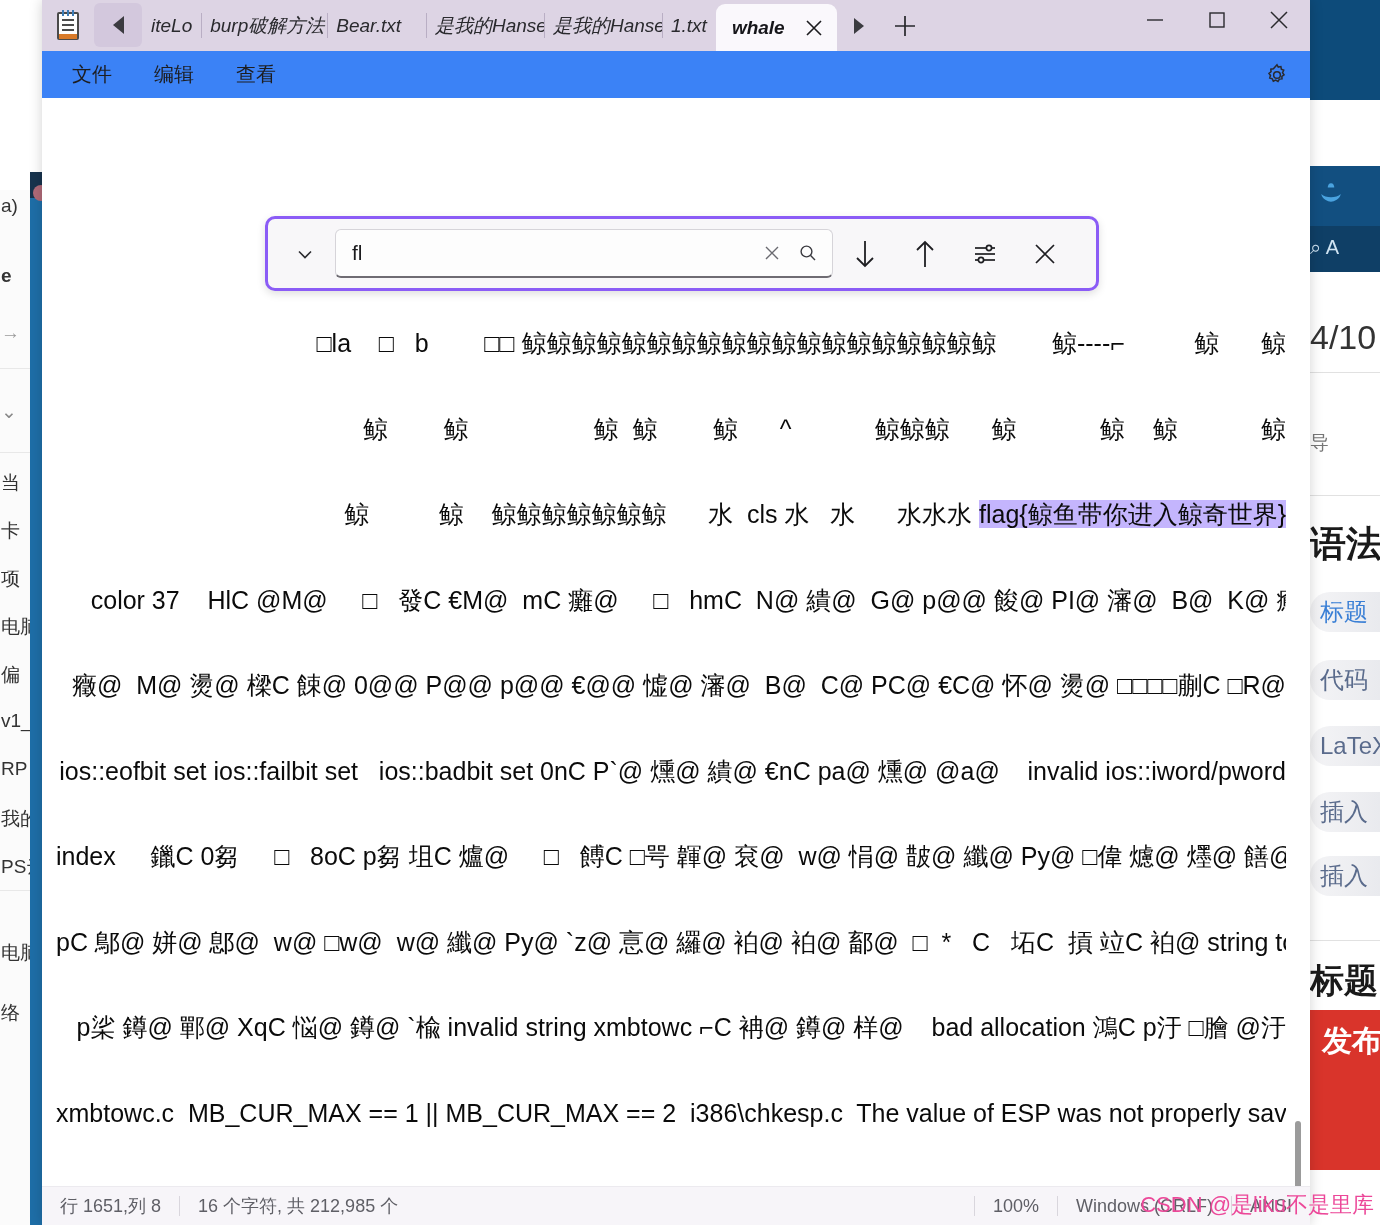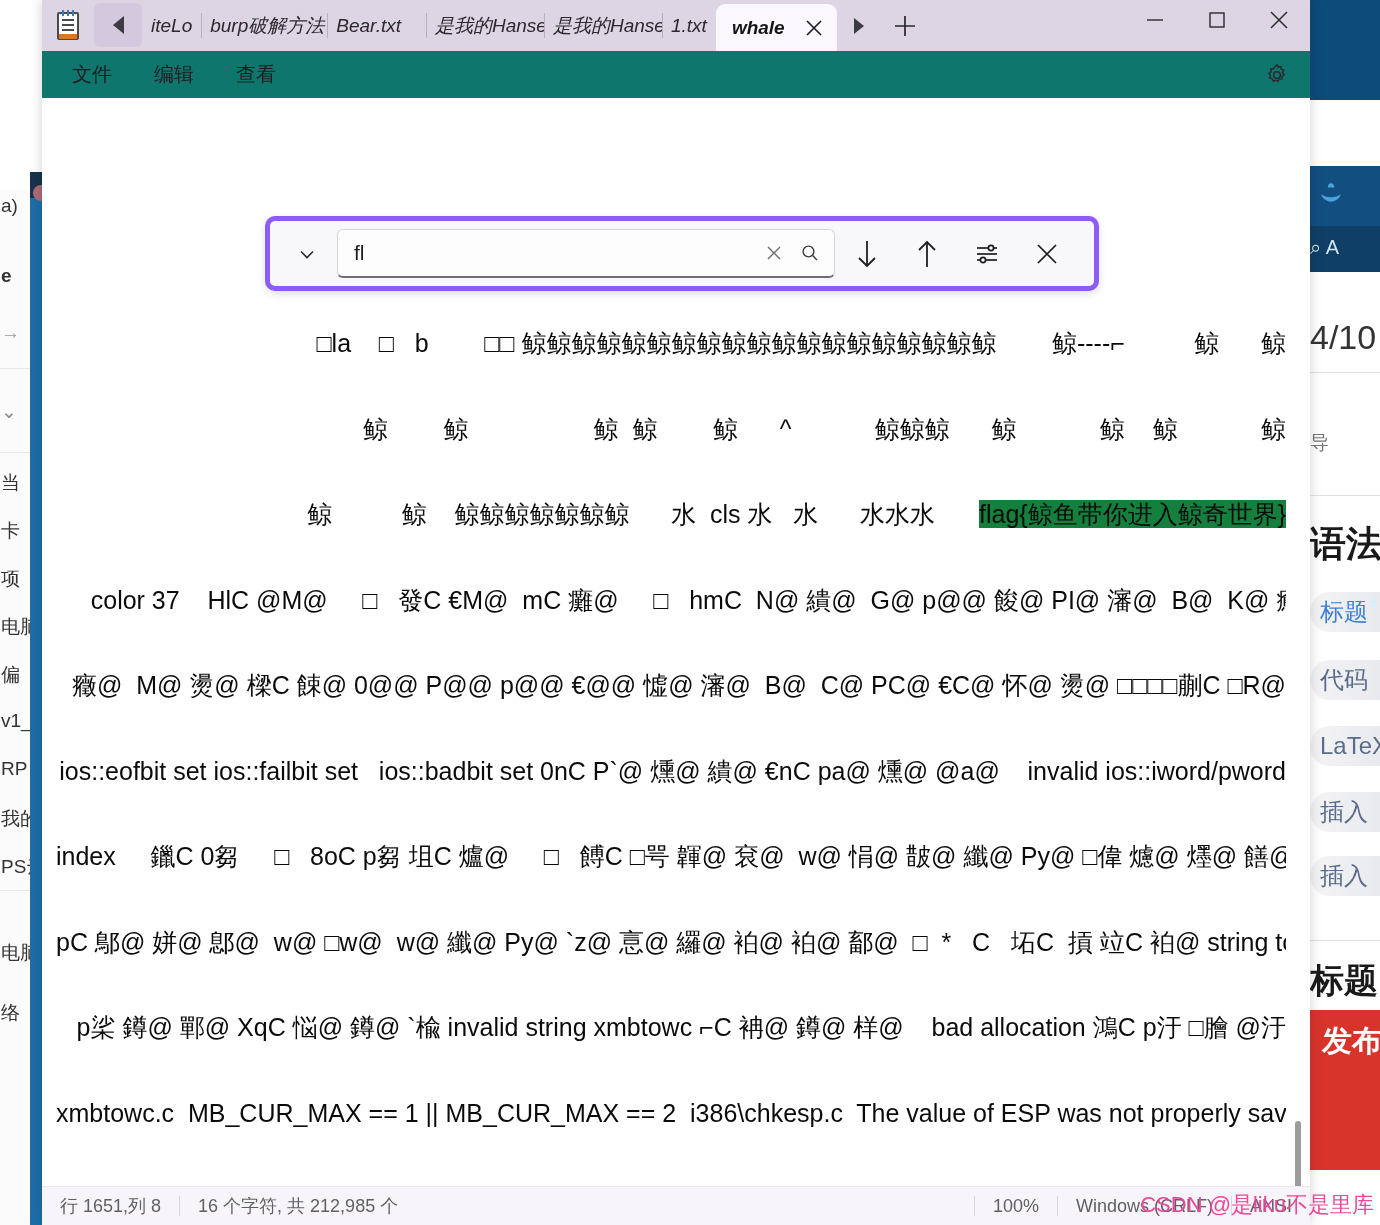--- a/index.html
+++ b/index.html
@@ -179,21 +179,21 @@
   }
   .newtab-btn {
     width: 48px; height: 51px; display: flex; align-items: center; justify-content: center;
     cursor: pointer; flex: 0 0 auto;
   }
   .wincontrols { margin-left: auto; display: flex; align-items: flex-start; height: 51px; flex: 0 0 auto; }
   .wc { width: 62px; height: 40px; display: flex; align-items: center; justify-content: center; cursor: pointer; }
 
   
   .menubar {
-    height: 47px; background: #0f766e;
+    height: 47px; background: #3b82f6;
     display: flex; align-items: center;
     padding-left: 14px; box-sizing: border-box;
     flex: 0 0 auto;
   }
   .menu-item {
     font-size: 20px; color: #1d1d20;
     padding: 6px 16px; margin-right: 10px;
     border-radius: 5px; cursor: pointer;
   }
   .gear-btn {
@@ -206,21 +206,21 @@
   .editor-wrap {
     position: relative; flex: 1 1 auto;
     background: #ffffff; overflow: hidden;
   }
 
   
   .findbar {
     position: absolute; left: 223px; top: 118px;
     width: 834px; height: 75px;
     background: #f8f7f9;
-    border: 5px solid #8b5cf6;
+    border: 3px solid #8b5cf6;
     border-radius: 10px;
     box-shadow: 0 3px 9px rgba(0,0,0,0.13);
     display: flex; align-items: center;
     padding: 0 16px; box-sizing: border-box;
     z-index: 40;
   }
   .fb-chevron { width: 42px; height: 42px; display: flex; align-items: center; justify-content: center; cursor: pointer; flex: 0 0 auto; }
   .fb-input-shell {
     flex: 0 0 auto; width: 498px; height: 49px; margin-left: 9px;
     background: #fdfdfd; border: 1px solid #d6d4d9;
@@ -238,21 +238,21 @@
 
   
   .doc {
     position: absolute; left: 14px; right: 24px; bottom: 0; top: 0;
     font-family: "Liberation Sans", sans-serif;
     font-size: 25px; line-height: 28.5px; color: #0b0b0b;
     white-space: pre; overflow: hidden;
   }
   .doc-lines { position: absolute; left: 0; right: 0; bottom: 2px; text-align: right; }
   .doc-line { height: 28.5px; white-space: pre; overflow: hidden; }
-  .hl { background: #15803d; margin-left: 37px; }
+  .hl { background: #c4b5fd; }
 
   
   .vscroll {
     position: absolute; right: 4px; top: 0; bottom: 0; width: 16px;
     z-index: 30;
   }
   .vscroll-thumb {
     position: absolute; left: 5px; width: 6px;
     top: 1023px; height: 72px;
     background: #9b9b9b; border-radius: 3px; cursor: pointer;

